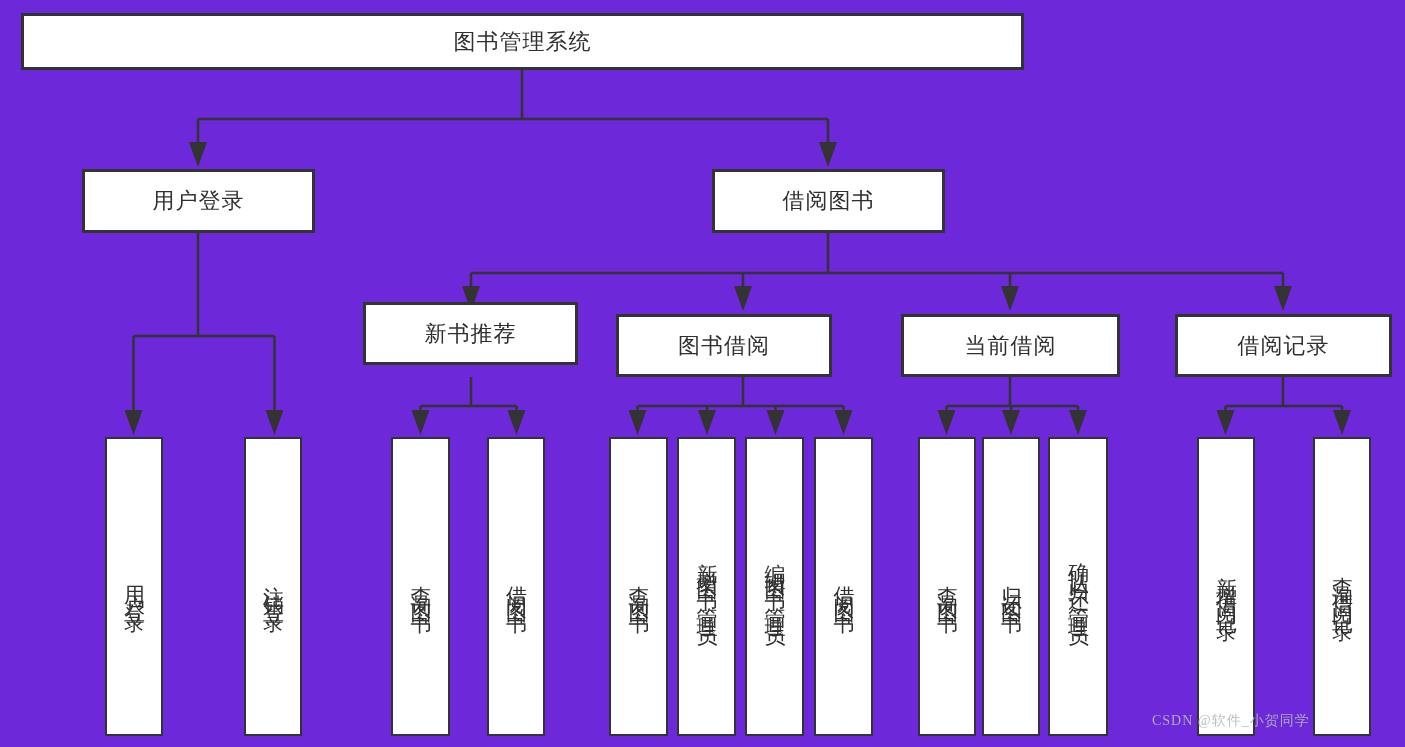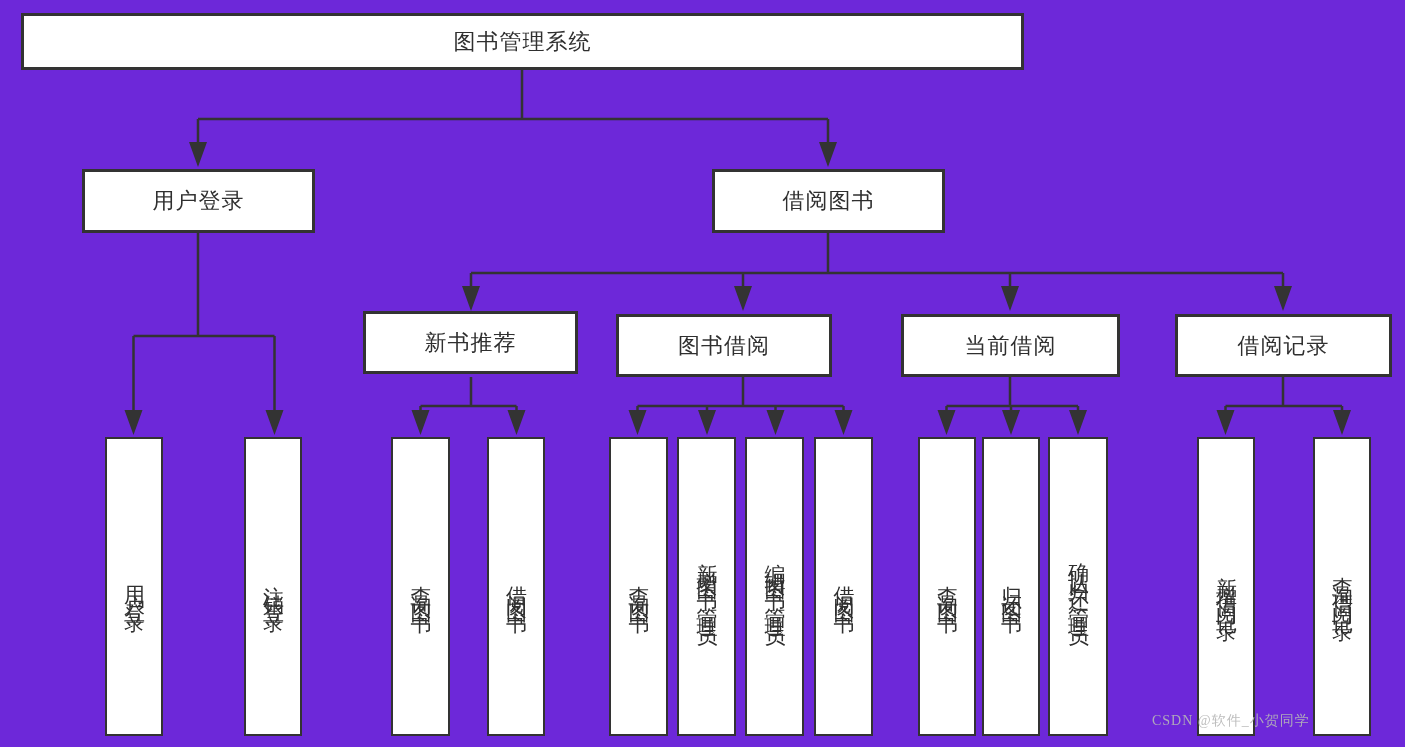--- a/index.html
+++ b/index.html
@@ -41,21 +41,21 @@
   .vnode .label {
     writing-mode: vertical-rl;
     font-size: 21px;
     letter-spacing: 9px;
     line-height: 1;
   }
   
   .pos-root        { left: 21px;   top: 13px;  width: 1003px; height: 57px; }
   .pos-user-login  { left: 82px;   top: 169px; width: 233px;  height: 64px; }
   .pos-book-mgmt   { left: 712px;  top: 169px; width: 233px;  height: 64px; }
-  .pos-nbr         { left: 363px;  top: 311px; width: 215px;  height: 63px; }
+  .pos-nbr         { left: 363px;  top: 302px; width: 215px;  height: 63px; }
   .pos-bb          { left: 616px;  top: 314px; width: 216px;  height: 63px; }
   .pos-cb          { left: 901px;  top: 314px; width: 219px;  height: 63px; text-align: right; }
   .pos-br          { left: 1175px; top: 314px; width: 217px;  height: 63px; }
   .leaf            { top: 437px; height: 299px; }
   .pos-l1a { left: 105px;  width: 58px; }
   .pos-l1b { left: 244px;  width: 58px; }
   .pos-l2a { left: 391px;  width: 59px; }
   .pos-l2b { left: 487px;  width: 58px; }
   .pos-l3a { left: 609px;  width: 59px; }
   .pos-l3b { left: 677px;  width: 59px; }

